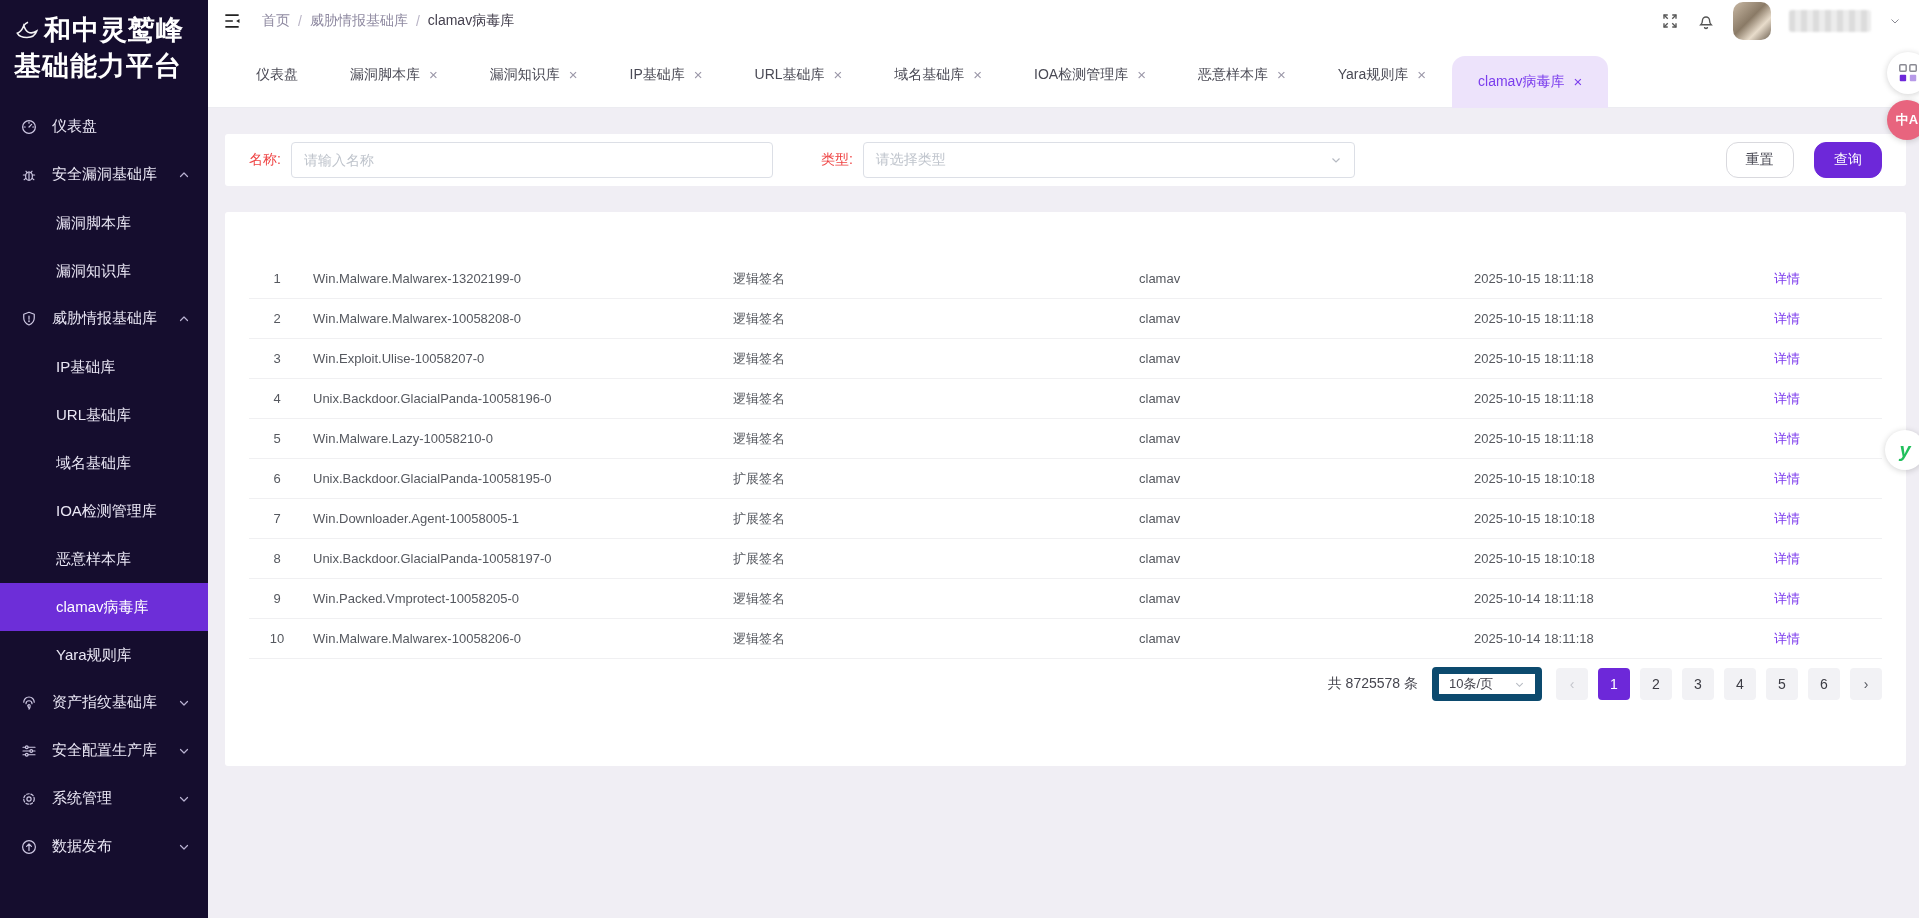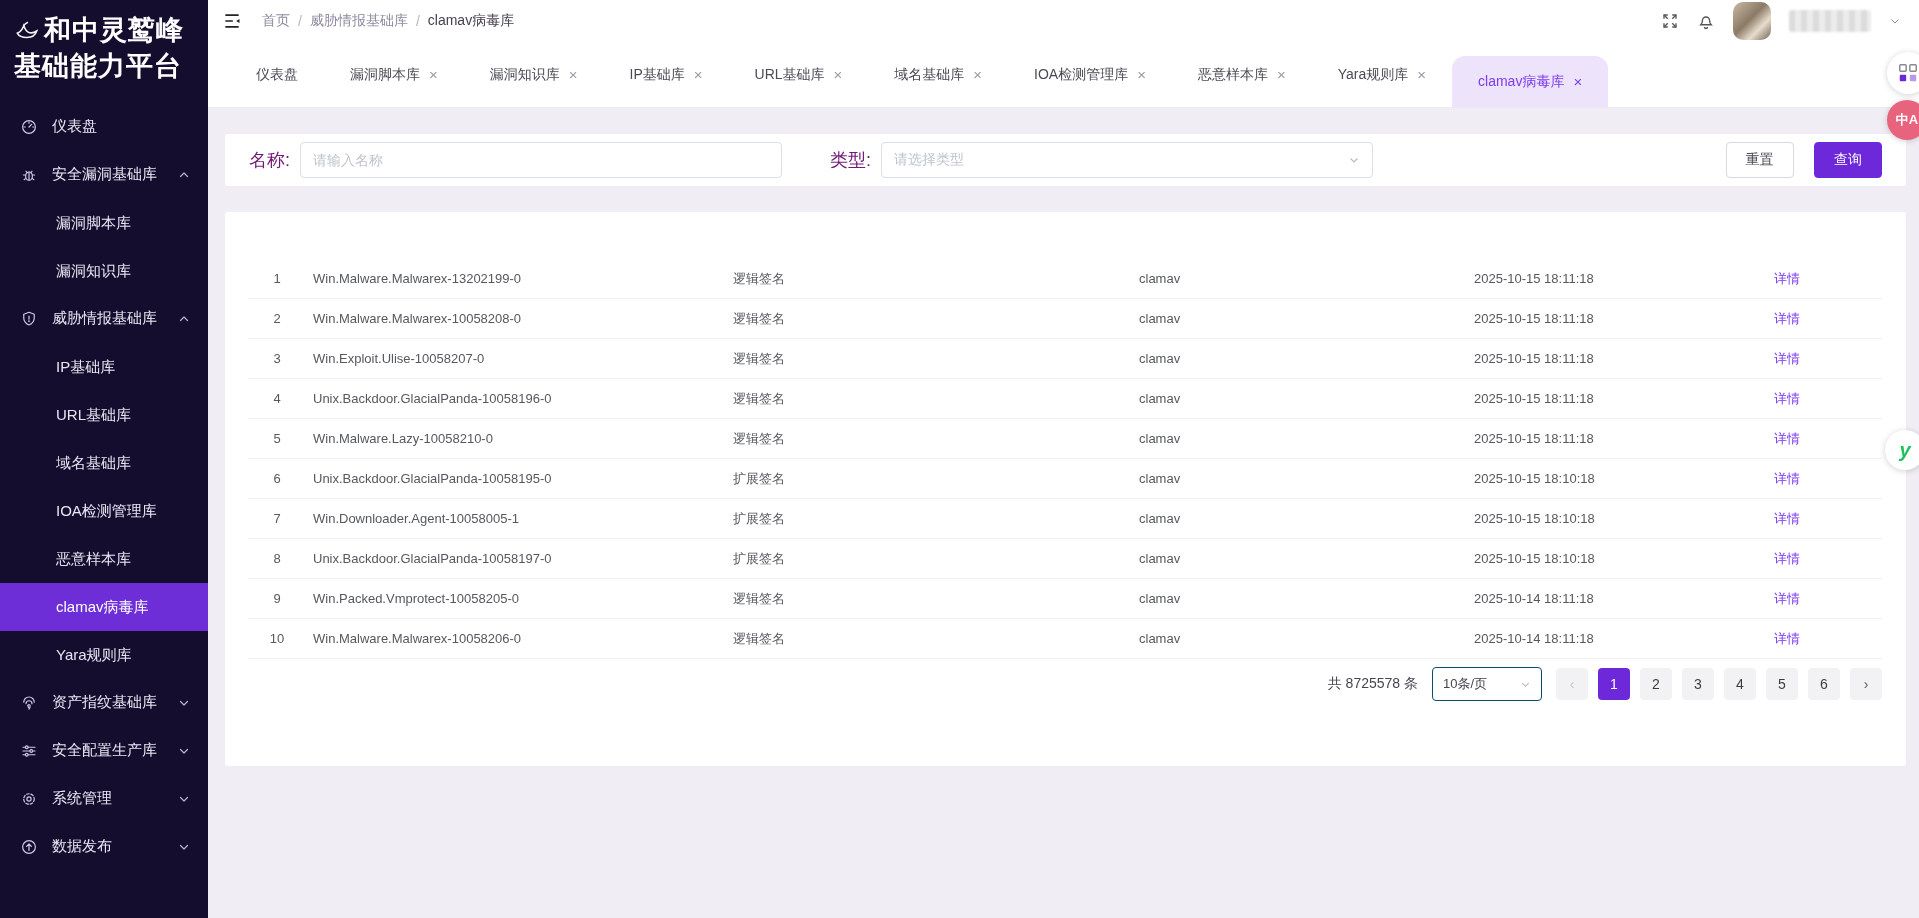--- a/index.html
+++ b/index.html
@@ -40,42 +40,42 @@
 
   .tabbar { height:66px; background:#fff; border-bottom:1px solid #ececf1; display:flex; align-items:center; padding:0 22px; }
   .tab { display:flex; align-items:center; gap:9px; height:46px; padding:0 26px; font-size:14px; color:#4a4a55; cursor:pointer; border-radius:13px 13px 0 0; }
   .tab .x { font-size:15px; color:#9b97a8; line-height:1; cursor:pointer; }
   .tab.active { background:#ede3fb; color:#7b3ded; margin-top:14px; height:52px; }
   .tab.active .x { color:#7b3ded; }
 
   .content { padding:26px 13px 0 17px; }
 
   .filter-card { background:#fff; border-radius:3px; height:52px; display:flex; align-items:center; padding:0 24px; }
-  .f-label { font-size:18px; color:#701a75; margin-right:10px; }
+  .f-label { font-size:14px; color:#ef4444; margin-right:10px; }
   .f-input { width:482px; height:36px; border:1px solid #dcdfe6; border-radius:4px; padding:0 12px; font-size:14px; color:#333; background:#fff; outline:none; font-family:inherit; }
   .f-input::placeholder { color:#bfc4cc; }
   .f-select { width:492px; height:36px; border:1px solid #dcdfe6; border-radius:4px; padding:0 12px; font-size:14px; color:#bfc4cc; background:#fff; display:flex; align-items:center; justify-content:space-between; cursor:pointer; }
   .f-select .sel-chev { width:12px; height:12px; color:#b6bac2; display:flex; }
   .f-gap { width:48px; }
-  .btn { height:36px; border-radius:4px; font-size:14px; padding:0 19px; cursor:pointer; font-family:inherit; }
+  .btn { height:36px; border-radius:12px; font-size:14px; padding:0 19px; cursor:pointer; font-family:inherit; }
   .btn-reset { background:#fff; border:1px solid #d9d9de; color:#4a4a55; margin-right:16px; }
   .btn-search { background:#6d28d9; border:1px solid #6d28d9; color:#fff; }
 
   .table-card { background:#fff; border-radius:3px; margin-top:26px; padding:47px 24px 22px; min-height:554px; }
   .t-grid { display:grid; grid-template-columns:64px 420px 406px 335px 300px 1fr; align-items:center; }
   .t-head { background:#f7f3fc; height:37px; font-size:14px; font-weight:bold; color:#38353f; }
   .t-head .th { padding-right:8px; }
   .t-head .th.c-no { text-align:center; }
   .t-row { height:40px; border-bottom:1px solid #f0f0f2; font-size:13px; color:#55585f; }
   .t-row .td { overflow:hidden; white-space:nowrap; text-overflow:ellipsis; padding-right:8px; }
   .t-row .c-no { text-align:center; }
   .t-link { color:#7c3aed; font-size:13px; cursor:pointer;text-align:center; }
 
   .pager { margin-top:8px; display:flex; align-items:center; justify-content:flex-end; gap:14px; font-size:14px; color:#45454e; }
-  .page-size { width:110px; height:34px; border:1px solid #0c4a6e; border-radius:4px; display:flex; align-items:center; justify-content:space-between; padding:0 10px; font-size:13px; color:#45454e; cursor:pointer; background:#fff; }
+  .page-size { width:110px; height:34px; border:7px solid #0c4a6e; border-radius:4px; display:flex; align-items:center; justify-content:space-between; padding:0 10px; font-size:13px; color:#45454e; cursor:pointer; background:#fff; }
   .page-size .sel-chev { width:11px; height:11px; color:#b6bac2; display:flex; }
   .pg-btns { display:flex; gap:10px; align-items:center; }
   .pg { min-width:32px; height:32px; border-radius:4px; background:#f2f2f5; color:#3c3c44; display:flex; align-items:center; justify-content:center; font-size:14px; cursor:pointer; border:none; font-family:inherit; }
   .pg.current { background:#6d28d9; color:#fff; }
   .pg.prev { color:#c4c6cc; }
   .pg.next { color:#55585f; }
 
   
   .float-circle { position:absolute; border-radius:50%; display:flex; align-items:center; justify-content:center; z-index:20; box-shadow:0 1px 6px rgba(0,0,0,.18); cursor:pointer; }
   .w-grid { width:42px; height:42px; right:-10px; top:52px; background:#fff; }

